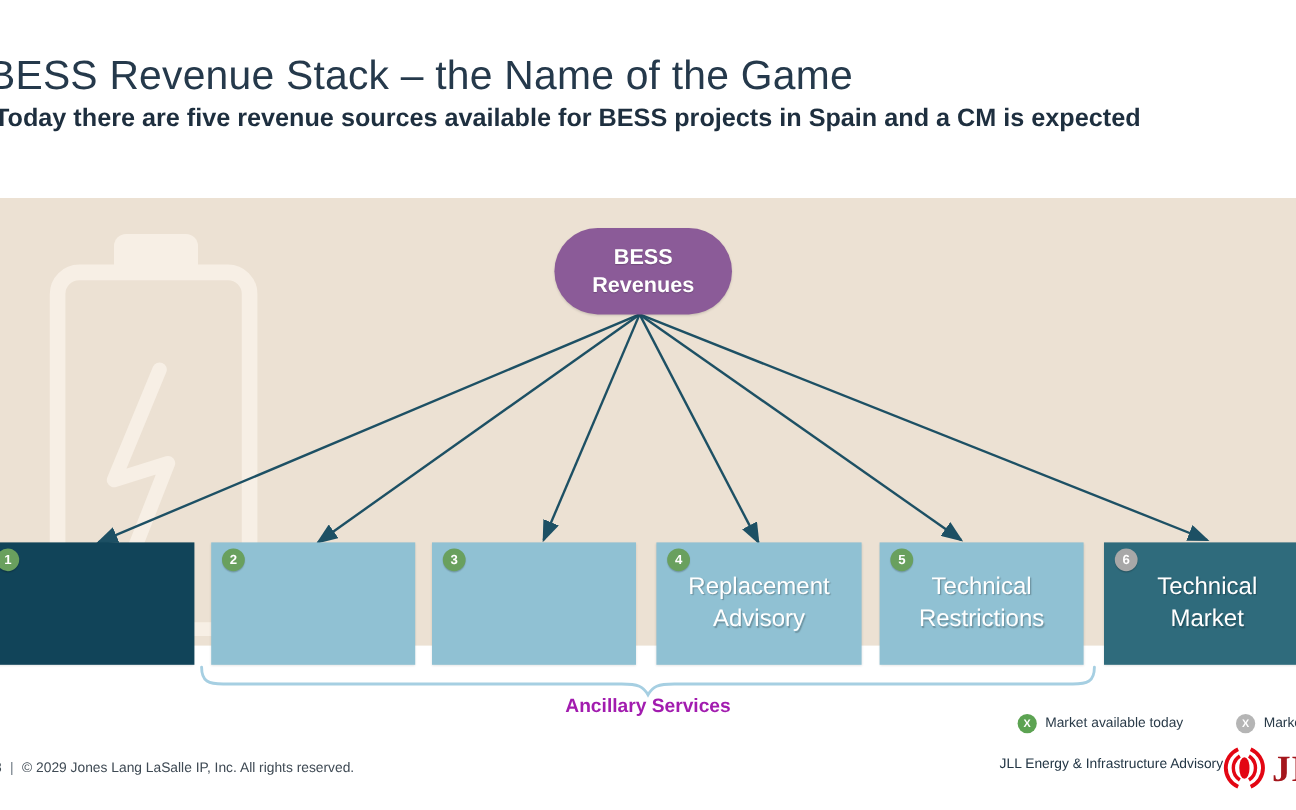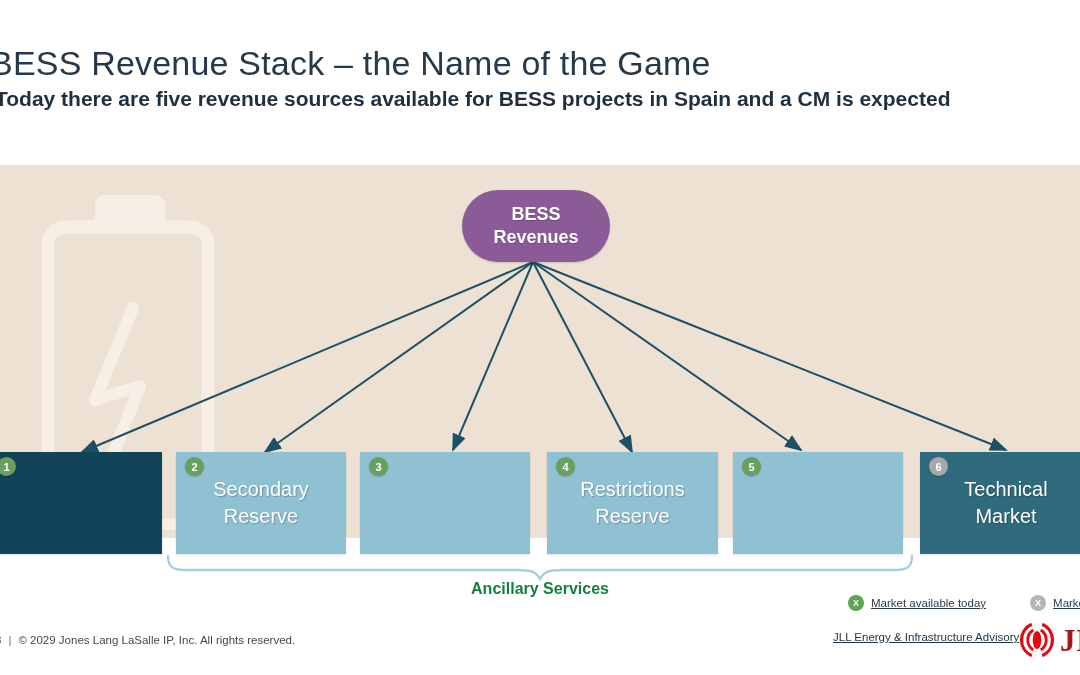--- a/index.html
+++ b/index.html
@@ -70,43 +70,43 @@
     position:absolute;top:5px;left:9px;width:19px;height:19px;border-radius:50%;
     display:flex;align-items:center;justify-content:center;
     color:#fff;font-size:11px;font-weight:700;
     box-shadow:0 1px 1px rgba(0,0,0,0.2);
   }
   .badge--green{background:#69a05e;}
   .badge--gray{background:#a8a8a8;}
   .brace-svg{position:absolute;left:160px;top:552px;z-index:5;}
   .group-label{
     position:absolute;left:440px;top:580px;width:200px;text-align:center;
-    font-size:16px;font-weight:700;color:#15803d;z-index:5;
+    font-size:16px;font-weight:700;color:#a21caf;z-index:5;
   }
   .legend{
     position:absolute;left:848px;top:595px;display:flex;gap:44px;z-index:6;
     white-space:nowrap;
   }
   .legend-item{display:flex;align-items:center;gap:7px;}
   .legend-dot{
     width:16px;height:16px;border-radius:50%;flex:0 0 auto;
     display:flex;align-items:center;justify-content:center;
     color:#fff;font-size:9px;font-weight:700;
   }
   .legend-dot--green{background:var(--legendgreen);}
   .legend-dot--gray{background:var(--legendgray);}
-  .legend-label{font-size:11.5px;color:#2a3b49;text-decoration:underline;}
+  .legend-label{font-size:11.5px;color:#2a3b49;}
   .footer-left{
     position:absolute;left:-5px;top:634px;
     font-size:11.5px;color:#3f4a54;white-space:nowrap;
   }
   .footer-left .sep{margin:0 7px;color:#6b7680;}
   .footer-dept{
     position:absolute;left:833px;top:631px;
-    font-size:11.5px;color:#233645;white-space:nowrap;text-decoration:underline;
+    font-size:11.5px;color:#233645;white-space:nowrap;
   }
   .jll-logo{
     position:absolute;left:1018px;top:620px;display:flex;align-items:center;gap:4px;
     z-index:6;
   }
   .jll-word{
     font-family:"Liberation Serif", serif;
     font-weight:700;font-size:31px;color:var(--darkred);
     letter-spacing:1px;line-height:1;white-space:nowrap;
   }
@@ -143,31 +143,31 @@
 
 <div class="root-node">
   <div class="lbl">BESS Revenues</div>
 </div>
 
 <div class="box box--dark" style="left:-12px;width:174px;">
   <span class="badge badge--green">1</span>
 </div>
 <div class="box box--light" style="left:176px;width:170px;">
   <span class="badge badge--green">2</span>
-  <div class="lbl">Secondary Reserve</div>
 </div>
 <div class="box box--light" style="left:360px;width:170px;">
   <span class="badge badge--green">3</span>
 </div>
 <div class="box box--light" style="left:547px;width:171px;">
   <span class="badge badge--green">4</span>
-  <div class="lbl">Restrictions Reserve</div>
+  <div class="lbl">Replacement Advisory</div>
 </div>
 <div class="box box--light" style="left:733px;width:170px;">
   <span class="badge badge--green">5</span>
+  <div class="lbl">Technical Restrictions</div>
 </div>
 <div class="box box--mid" style="left:920px;width:172px;">
   <span class="badge badge--gray">6</span>
   <div class="lbl">Technical Market</div>
 </div>
 
 <svg class="brace-svg" width="760" height="32" viewBox="0 0 760 32">
   <path d="M8,4 C8,16 14,18 26,18 L358,18 C372,18 376,20 380,27 C384,20 388,18 402,18 L734,18 C746,18 752,16 752,4" fill="none" stroke="#a6cfe2" stroke-width="2.4" stroke-linecap="round"></path>
 </svg>
 <div class="group-label">Ancillary Services</div>

